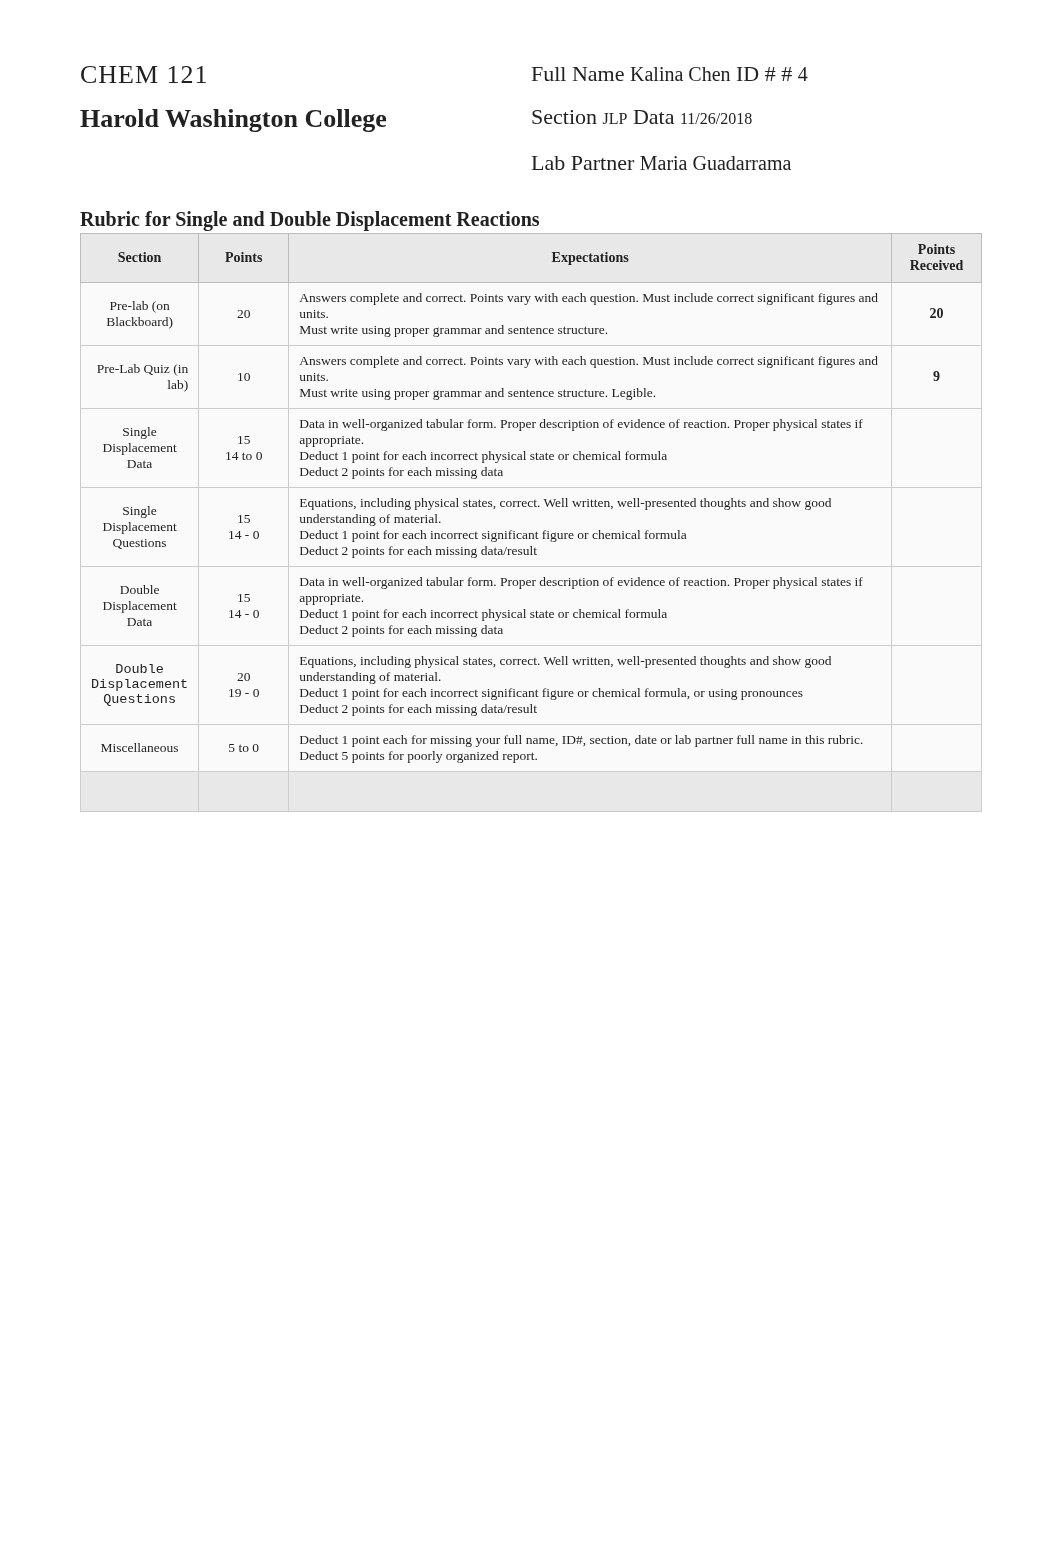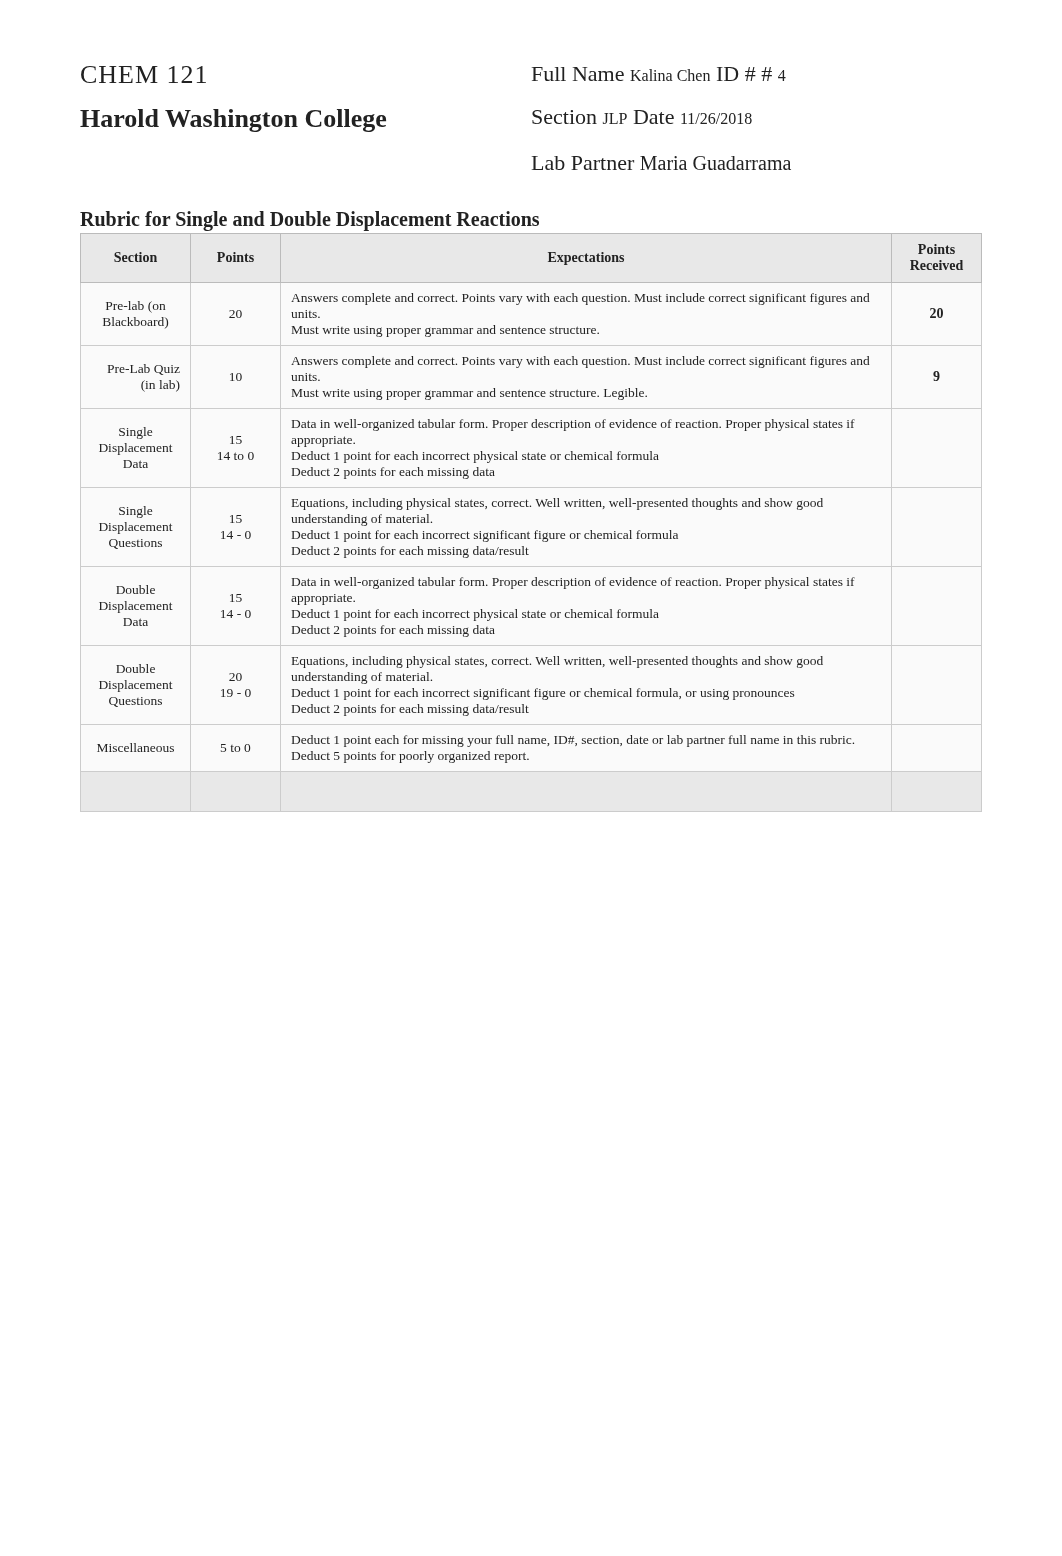--- a/index.html
+++ b/index.html
@@ -45,21 +45,21 @@
     }
     .college-title {
       font-size: 26px;
       font-weight: bold;
       letter-spacing: 0;
     }
     .full-name-line {
       font-size: 22px;
     }
     .full-name-line .value {
-      font-size: 16px;
+      font-size: 20px;
     }
     .section-line {
       font-size: 22px;
     }
     .section-line .value {
       font-size: 16px;
     }
     .lab-partner-line {
       font-size: 22px;
       margin-top: 4px;
@@ -129,21 +129,21 @@
   <div class="header-right">
     <div class="full-name-line header-line">
       <span class="label">Full Name</span>
       <span class="value"> <span>Kalina Chen</span></span>
       <span class="label">  <span>ID #</span> # </span>
       <span class="value">4</span>
     </div>
     <div class="section-line header-line">
       <span class="label">Section</span>
       <span class="value"> <span>JLP</span></span>
-      <span class="label">  <span>Date</span> </span>
+      <span class="label">  <span>Data</span> </span>
       <span class="value">11/26/2018</span>
     </div>
     <div class="lab-partner-line header-line">
       <span class="label">Lab Partner</span>
       <span class="value"> <span>Maria Guadarrama</span></span>
     </div>
   </div>
 </div>
 
 <div class="page-title">Rubric for Single and Double Displacement Reactions</div>
@@ -182,21 +182,21 @@
         <td>Equations, including physical states, correct. Well written, well-presented thoughts and show good understanding of material.<br>Deduct 1 point for each incorrect significant figure or chemical formula<br>Deduct 2 points for each missing data/result</td>
         <td class="received-cell"></td>
       </tr>
       <tr>
         <td class="section-cell" style="font-style: normal;">Double Displacement Data</td>
         <td class="points-cell">15<br>14 - 0</td>
         <td>Data in well-organized tabular form. Proper description of evidence of reaction. Proper physical states if appropriate.<br>Deduct 1 point for each incorrect physical state or chemical formula<br>Deduct 2 points for each missing data</td>
         <td class="received-cell"></td>
       </tr>
       <tr>
-        <td class="section-cell" style="font-style: normal;">Double Displacement Questions</td>
+        <td class="section-cell" style="font-style: normal; font-family: Liberation Mono, monospace;">Double Displacement Questions</td>
         <td class="points-cell">20<br>19 - 0</td>
         <td>Equations, including physical states, correct. Well written, well-presented thoughts and show good understanding of material.<br>Deduct 1 point for each incorrect significant figure or chemical formula, or using pronounces<br>Deduct 2 points for each missing data/result</td>
         <td class="received-cell"></td>
       </tr>
       <tr>
         <td class="section-cell" style="font-style: normal;">Miscellaneous</td>
         <td class="points-cell">5 to 0</td>
         <td>Deduct 1 point each for missing your full name, ID#, section, date or lab partner full name in this rubric.<br>Deduct 5 points for poorly organized report.</td>
         <td class="received-cell"></td>
       </tr>

